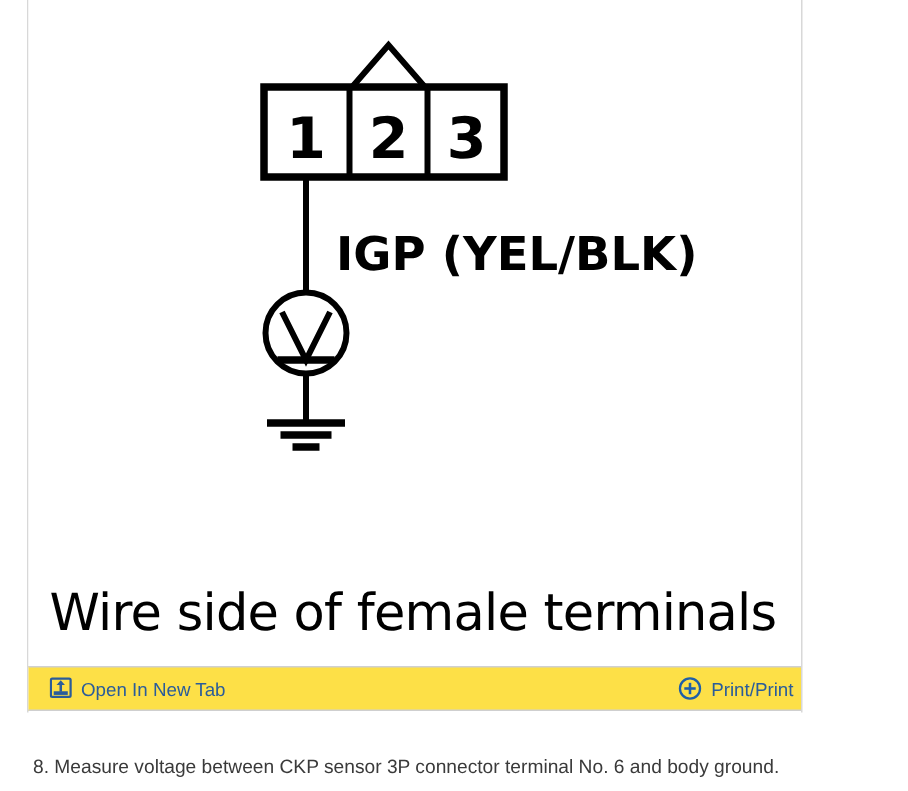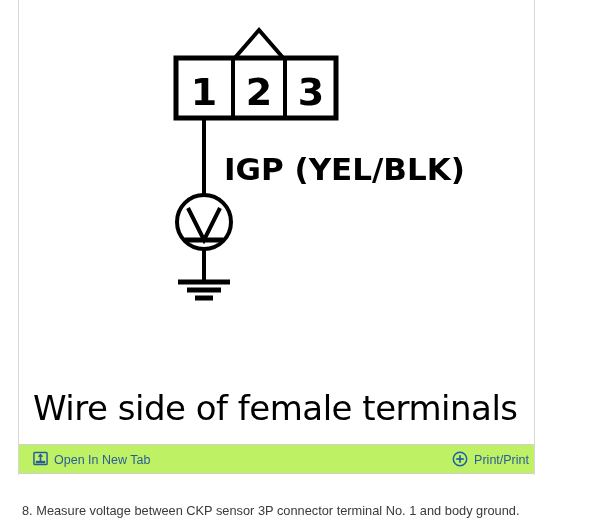--- a/index.html
+++ b/index.html
@@ -44,21 +44,21 @@
     top: 0;
   }
 
   
   #viewer-toolbar {
     position: absolute;
     left: 0px;
     top: 444px;
     width: 515px;
     height: 30px;
-    background: #bef264;
+    background: #fde047;
     border-top: 1px solid #d0d0d0;
     border-bottom: 1px solid #cfcfcf;
     box-sizing: border-box;
   }
 
   .toolbar-link {
     position: absolute;
     top: 0;
     height: 30px;
     display: flex;
@@ -155,13 +155,13 @@
           <circle cx="8" cy="8" r="6.7" fill="none" stroke="#1f5fa8" stroke-width="1.5"></circle>
           <rect x="4.2" y="7.15" width="7.6" height="1.7" fill="#1f5fa8"></rect>
           <rect x="7.15" y="4.2" width="1.7" height="7.6" fill="#1f5fa8"></rect>
         </svg>
       </span>
       <span class="lbl">Print/Print</span>
     </a>
   </div>
 </div>
 
-<div id="step-caption">8. Measure voltage between CKP sensor 3P connector terminal No. 1 and body ground.</div>
+<div id="step-caption">8. Measure voltage between CKP sensor 3P connector terminal No. 6 and body ground.</div>
 
 </body></html>

